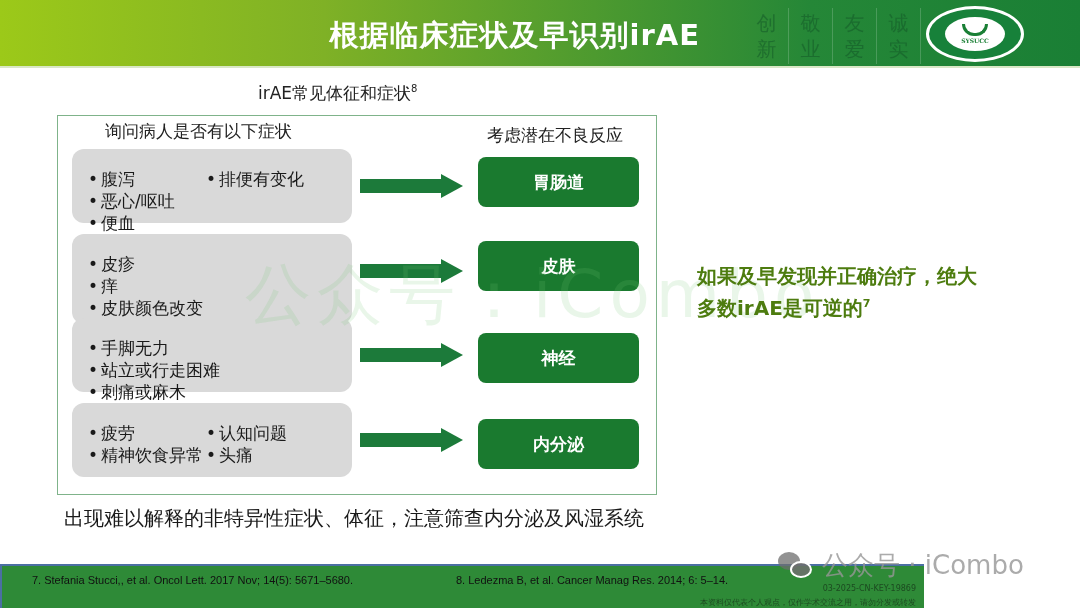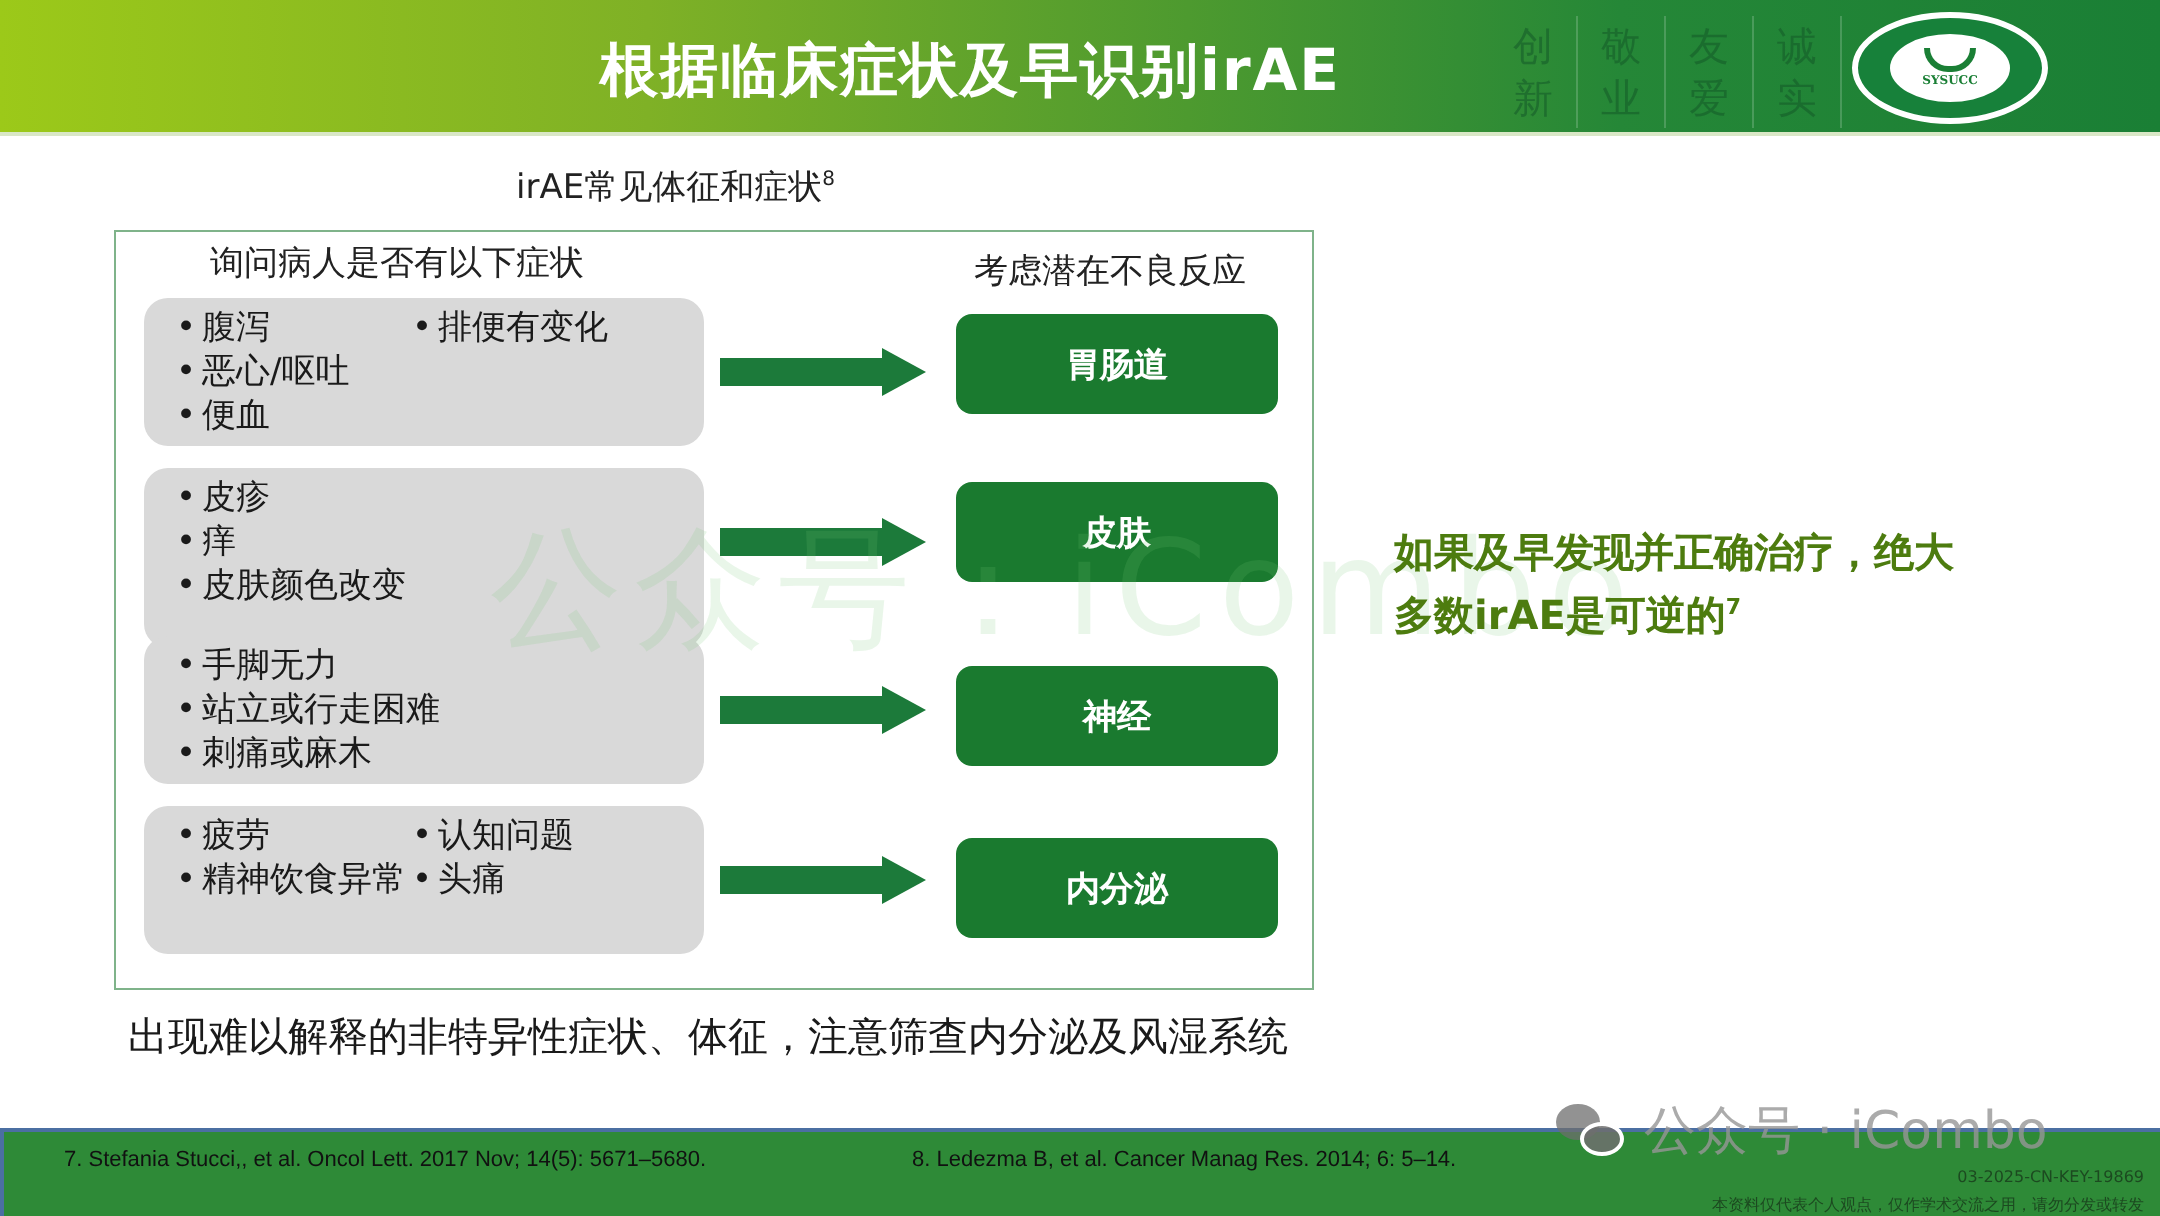--- a/index.html
+++ b/index.html
@@ -3,20 +3,21 @@
 <meta charset="utf-8">
 <style>
   * { box-sizing: border-box; margin: 0; padding: 0; }
   html, body { width: 1080px; height: 608px; overflow: hidden; background: #ffffff; }
   body { position: relative; font-family: "DejaVu Sans", "Liberation Sans", sans-serif; color: #1a1a1a; }
 
   .header {
     position: absolute; left: 0; top: 0; width: 1080px; height: 68px;
     background: linear-gradient(90deg, #9cc919 0%, #7fb126 30%, #4d9a2f 55%, #258737 75%, #1a7f35 100%);
     border-bottom: 2px solid #d9e7c6;
+    text-align: right;
   }
   .header-title {
     position: absolute; left: 300px; top: 16px; width: 400px;
     font-size: 29px; font-weight: bold; color: #ffffff; letter-spacing: 1px;
     white-space: nowrap;
   }
   .motto { position: absolute; top: 8px; display: flex; gap: 0; left: 745px; }
   .motto-col {
     width: 44px; height: 56px; display: flex; flex-direction: column; align-items: center; justify-content: center;
     font-family: "DejaVu Serif", serif; font-size: 20px; color: rgba(20,90,40,0.55); line-height: 26px;
@@ -39,21 +40,21 @@
 
   .main-frame { position: absolute; left: 57px; top: 115px; width: 600px; height: 380px; border: 1.5px solid #7fb38a; }
   .col-head-left { position: absolute; left: 105px; top: 120px; font-size: 17px; color: #222; }
   .col-head-right { position: absolute; left: 487px; top: 124px; font-size: 17px; color: #222; }
 
   .sym-box {
     position: absolute; left: 72px; width: 280px; background: #d9d9d9; border-radius: 12px;
     padding: 4px 16px; font-size: 17px; color: #1a1a1a; line-height: 22px;
   }
   .sym-grid { display: grid; grid-template-columns: 118px 150px; }
-  .sym-list { display: flex; flex-direction: column; }
+  .sym-list { display: flex; flex-direction: column; margin-top: 15px; }
   .sym-item::before { content: "•"; margin-right: 3px; }
 
   .arrow { position: absolute; left: 360px; width: 103px; height: 24px; }
   .arrow-shaft { position: absolute; left: 0; top: 5px; width: 82px; height: 14px; background: #1c7a3a; }
   .arrow-head {
     position: absolute; right: 0; top: 0; width: 0; height: 0;
     border-top: 12px solid transparent; border-bottom: 12px solid transparent; border-left: 22px solid #1c7a3a;
   }
 
   .cat-btn {
@@ -68,21 +69,21 @@
   .conclusion sup { font-size: 11px; }
 
   .note { position: absolute; left: 64px; top: 505px; font-size: 20px; color: #1a1a1a; white-space: nowrap; }
 
   .watermark {
     position: absolute; left: 245px; top: 250px; font-size: 66px; color: rgba(120,200,120,0.16);
     white-space: nowrap; letter-spacing: 6px; pointer-events: none;
   }
 
   .footer {
-    position: absolute; left: 0; top: 564px; width: 1080px; height: 44px; background: #2e8a37;
+    position: absolute; left: 0; top: 564px; width: 924px; height: 44px; background: #2e8a37;
     border-top: 2px solid #4b6fa2; border-left: 2px solid #4b6fa2;
   }
   .ref { position: absolute; top: 8px; font-size: 11px; color: #111; white-space: nowrap; font-family: "Liberation Sans", sans-serif; }
   .code { position: absolute; right: 8px; top: 18px; font-size: 8px; color: #1c4a20; }
   .disclaimer { position: absolute; right: 8px; top: 31px; font-size: 8px; color: #1c4a20; }
 
   .wechat-mark { position: absolute; left: 778px; top: 548px; display: flex; align-items: center; gap: 8px; }
   .wechat-icon { position: relative; width: 36px; height: 28px; }
   .bubble1 { position: absolute; left: 0; top: 0; width: 22px; height: 18px; border-radius: 50%; background: rgba(110,110,110,0.75); }
   .bubble2 { position: absolute; left: 12px; top: 9px; width: 22px; height: 17px; border-radius: 50%; background: rgba(110,110,110,0.85); border: 2px solid #ffffff; }

